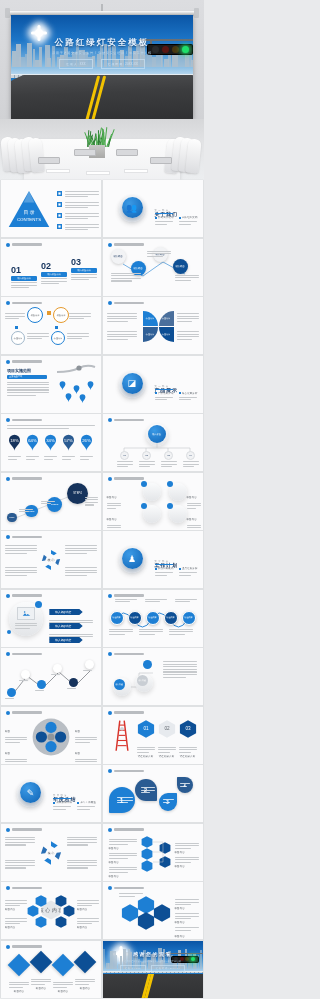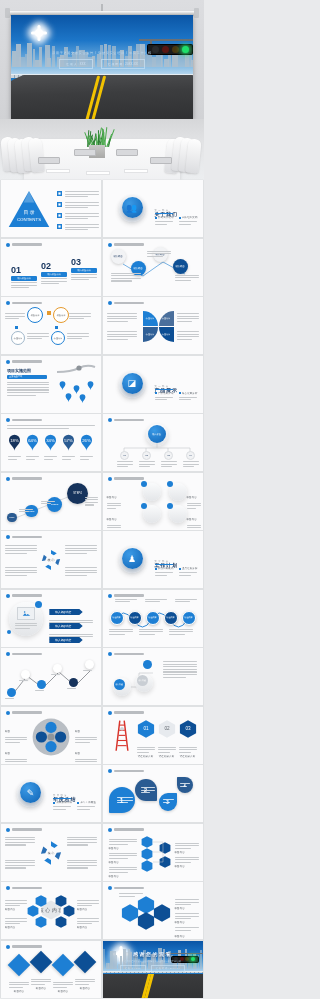--- a/index.html
+++ b/index.html
@@ -190,20 +190,21 @@
 
       <div class="tl-pole"></div>
       <div class="tl-drop"></div>
       <div class="tl-box">
         <div class="tl-lamp"></div>
           <div class="tl-lamp red"></div>
         <div class="tl-lamp amber"></div>
           <div class="tl-lamp green"></div>
       </div>
 
+      <div class="hero-title">公路红绿灯安全模板</div>
       <div class="hero-sub">适用于道路交通安全宣传 / 驾驶员安全培训 / 年度工作汇报</div>
       <div class="hero-btns">
         <div class="hero-btn">汇 报 人：XXX</div>
         <div class="hero-btn">汇 报 时 间：20XX.XX</div>
       </div>
     </div>
 
     <div class="table-area">
       <div class="table-top"></div>
       <div class="plant" id="plant">

